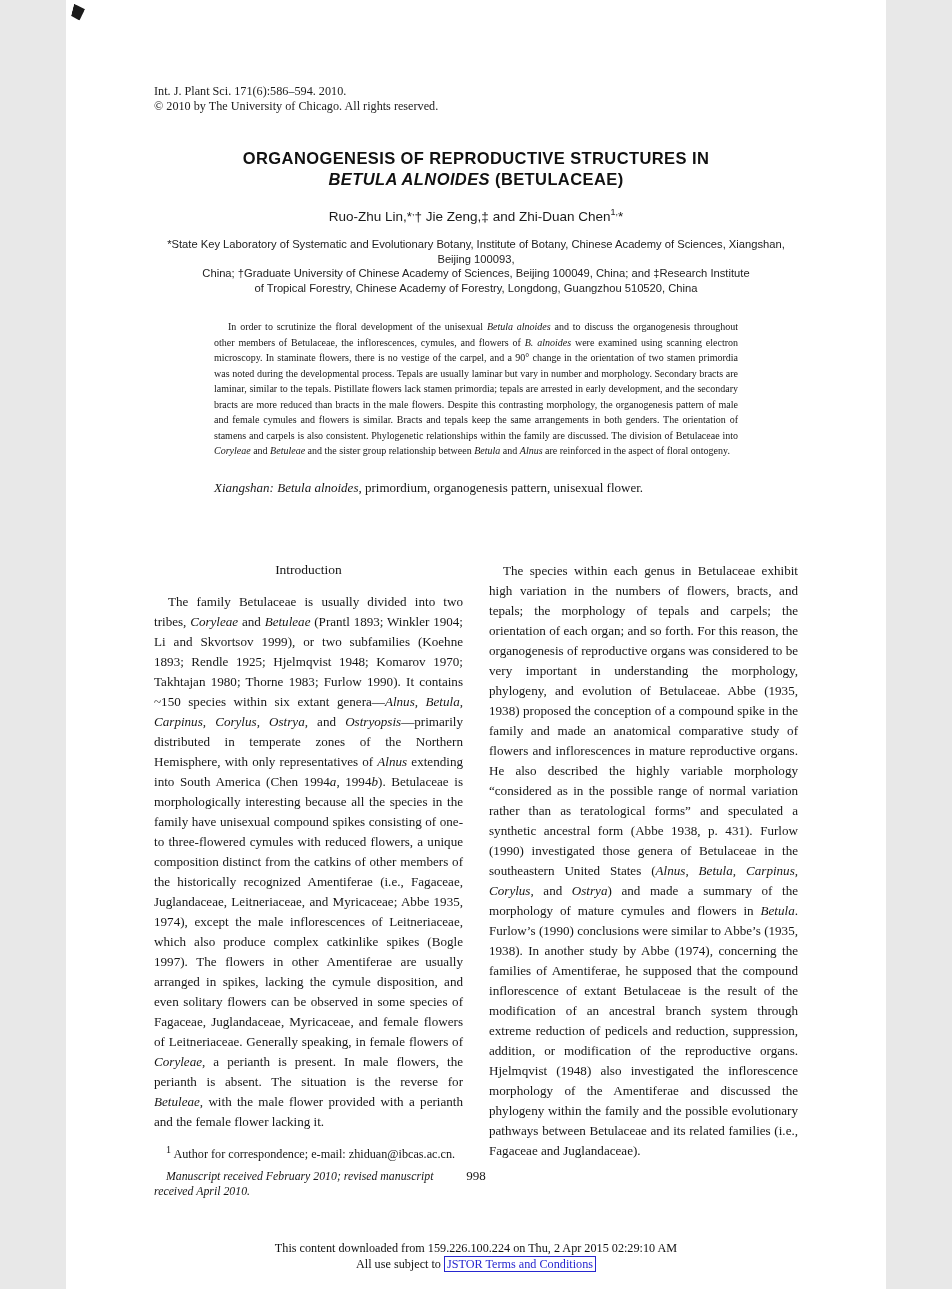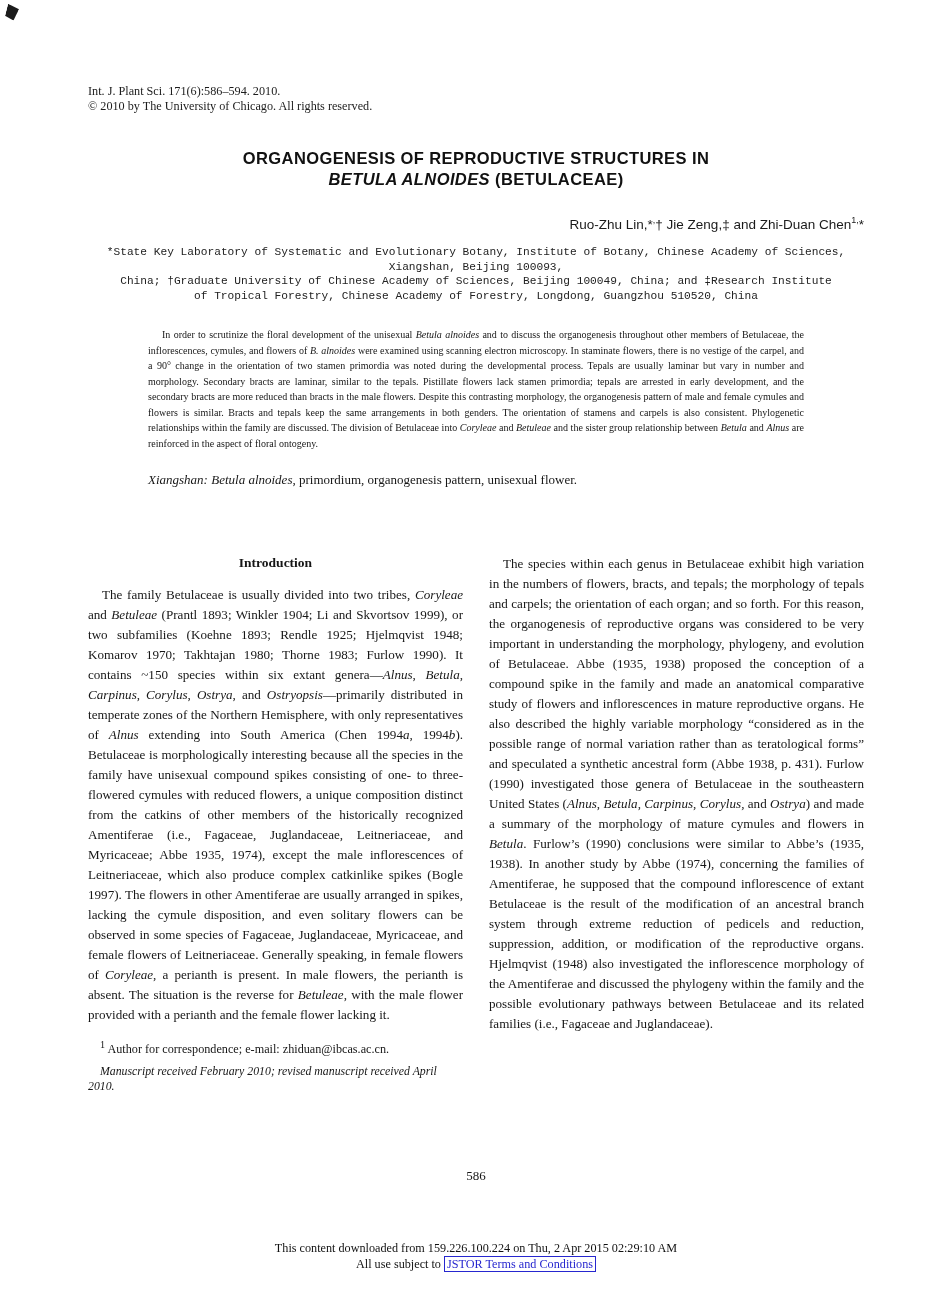--- a/index.html
+++ b/index.html
@@ -1,19 +1,19 @@
 <!DOCTYPE html>
 <html lang="en"><head>
 <meta charset="utf-8">
 <style>
   * { margin: 0; padding: 0; box-sizing: border-box; }
   html, body { background: #e8e8e8; }
   .page {
     position: relative;
-    width: 952px;
+    width: 820px;
     height: 1289px;
     margin: 0 auto;
     background: #ffffff;
     color: #161616;
     font-family: "Liberation Serif", "DejaVu Serif", serif;
     padding: 84px 88px 0;
     overflow: hidden;
   }
   .artifact {
     position: absolute;
@@ -33,31 +33,31 @@
     text-align: center;
     font-family: "Liberation Sans", "DejaVu Sans", sans-serif;
     font-weight: bold;
     font-size: 16.5px;
     line-height: 21px;
     letter-spacing: 0.4px;
     color: #111;
   }
   .title-line { display: block; }
   .authors {
-    margin-top: 25px;
-    text-align: right;
+    margin-top: 17px;
+    text-align: center;
     font-family: "Liberation Sans", "DejaVu Sans", sans-serif;
     font-size: 13.5px;
     color: #1a1a1a;
   }
   .authors sup { font-size: 9px; }
   .affiliations {
     margin-top: 13px;
     text-align: center;
-    font-family: Liberation Mono, monospace;
+    font-family: Liberation Sans, sans-serif;
     font-size: 11.2px;
     line-height: 14.6px;
     color: #222;
   }
   .abstract {
     margin: 24px 60px 0;
     font-size: 10px;
     line-height: 15.5px;
     text-align: justify;
     text-indent: 14px;
@@ -71,21 +71,21 @@
     display: flex;
     gap: 26px;
     margin-top: 66px;
     height: 540px;
   }
   .col { flex: 1 1 0; min-width: 0; }
   .col.left { display: flex; flex-direction: column; }
   .section-heading {
     text-align: center;
     font-size: 13.5px;
-    font-weight: bold;
+    font-weight: normal;
     margin: 1px 0 14px;
   }
   .para {
     font-size: 13.1px;
     line-height: 20px;
     text-align: justify;
     text-indent: 14px;
     hyphens: auto;
   }
   .footnotes {
@@ -160,20 +160,20 @@
       <div class="footnotes">
         <p class="footnote"><sup>1</sup> Author for correspondence; e-mail: zhiduan@ibcas.ac.cn.</p>
         <p class="footnote manuscript">Manuscript received February 2010; revised manuscript received April 2010.</p>
       </div>
     </div>
     <div class="col right">
       <p class="para">The species within each genus in Betulaceae exhibit high variation in the numbers of flowers, bracts, and tepals; the morphology of tepals and carpels; the orientation of each organ; and so forth. For this reason, the organogenesis of reproductive organs was considered to be very important in understanding the morphology, phylogeny, and evolution of Betulaceae. Abbe (1935, 1938) proposed the conception of a compound spike in the family and made an anatomical comparative study of flowers and inflorescences in mature reproductive organs. He also described the highly variable morphology “considered as in the possible range of normal variation rather than as teratological forms” and speculated a synthetic ancestral form (Abbe 1938, p. 431). Furlow (1990) investigated those genera of Betulaceae in the southeastern United States (<i>Alnus</i>, <i>Betula</i>, <i>Carpinus</i>, <i>Corylus</i>, and <i>Ostrya</i>) and made a summary of the morphology of mature cymules and flowers in <i>Betula</i>. Furlow’s (1990) conclusions were similar to Abbe’s (1935, 1938). In another study by Abbe (1974), concerning the families of Amentiferae, he supposed that the compound inflorescence of extant Betulaceae is the result of the modification of an ancestral branch system through extreme reduction of pedicels and reduction, suppression, addition, or modification of the reproductive organs. Hjelmqvist (1948) also investigated the inflorescence morphology of the Amentiferae and discussed the phylogeny within the family and the possible evolutionary pathways between Betulaceae and its related families (i.e., Fagaceae and Juglandaceae).</p>
     </div>
   </div>
 
-  <div class="page-number">586</div>
+  <div class="page-number">998</div>
 
   <footer class="jstor-footer">
     <div>This content downloaded from 159.226.100.224 on Thu, 2 Apr 2015 02:29:10 AM</div>
     <div><span>All use subject to </span><a class="jstor-link" href="#" style="color: rgb(38, 38, 207); border-color: rgb(38, 38, 207);">JSTOR Terms and Conditions</a></div>
   </footer>
 
 </div>
 
 </body></html>

